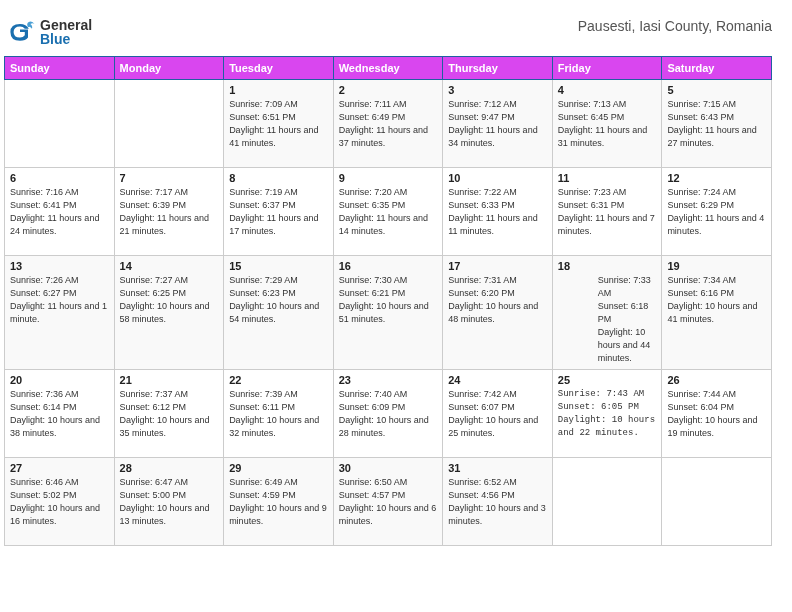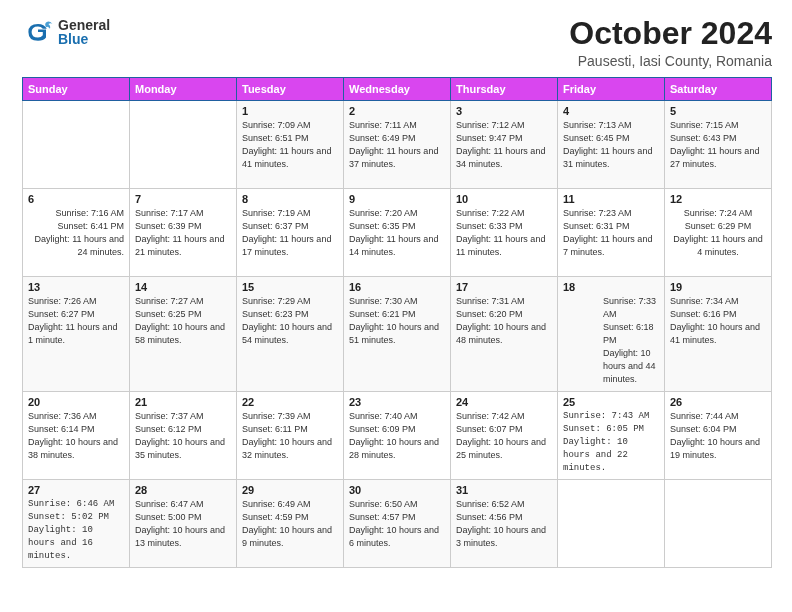--- a/index.html
+++ b/index.html
@@ -7,21 +7,21 @@
       font-family: Arial, Helvetica, sans-serif;
       background: #fff;
       width: 792px;
       min-height: 612px;
       padding: 0;
     }
     .page {
       width: 792px;
       min-height: 612px;
       background: #fff;
-      padding: 16px 20px 16px 22px;
+      padding: 16px 20px 16px 4px;
     }
     .header {
       display: flex;
       align-items: flex-start;
       justify-content: space-between;
       margin-bottom: 8px;
     }
     .logo {
       display: flex;
       align-items: center;
@@ -112,21 +112,20 @@
         <rect width="40" height="40" rx="4" fill="white"></rect>
         <path d="M8 20 Q8 10 20 10 Q28 10 31 16 L26 16 Q24 13 20 13 Q12 13 12 20 Q12 27 20 27 Q24 27 26 24 L26 20 L20 20 L20 17 L30 17 L30 27 Q27 31 20 31 Q8 31 8 20Z" fill="#1a6faf"></path>
         <path d="M30 8 Q35 5 38 10 Q36 8 33 10 Q36 12 35 16 Q32 12 30 14 Q28 10 30 8Z" fill="#4a9fd4"></path>
       </svg>
       <div class="logo-text">
         <span class="logo-general">General</span>
         <span class="logo-blue">Blue</span>
       </div>
     </div>
     <div class="title-block">
-      <div class="month-title">October 2024</div>
       <div class="location">Pausesti, Iasi County, Romania</div>
     </div>
   </div>
 
   <table class="calendar">
     <thead>
       <tr>
       <th>Sunday</th>
           <th>Monday</th>
           <th>Tuesday</th>
@@ -167,21 +166,21 @@
           <td>
             <div class="day-num">5</div>
             <div class="day-info" style="white-space: pre-line;">Sunrise: 7:15 AM
 Sunset: 6:43 PM
 Daylight: 11 hours and 27 minutes.</div>
           </td>
         </tr>
         <tr>
           <td>
             <div class="day-num">6</div>
-            <div class="day-info" style="white-space: pre-line; text-align: right;">Sunrise: 7:16 AM
+            <div class="day-info" style="white-space: pre-line;">Sunrise: 7:16 AM
 Sunset: 6:41 PM
 Daylight: 11 hours and 24 minutes.</div>
           </td>
           <td>
             <div class="day-num">7</div>
             <div class="day-info" style="white-space: pre-line;">Sunrise: 7:17 AM
 Sunset: 6:39 PM
 Daylight: 11 hours and 21 minutes.</div>
           </td>
           <td>
@@ -203,21 +202,21 @@
 Daylight: 11 hours and 11 minutes.</div>
           </td>
           <td>
             <div class="day-num">11</div>
             <div class="day-info" style="white-space: pre-line;">Sunrise: 7:23 AM
 Sunset: 6:31 PM
 Daylight: 11 hours and 7 minutes.</div>
           </td>
           <td>
             <div class="day-num">12</div>
-            <div class="day-info" style="white-space: pre-line; text-align: center;">Sunrise: 7:24 AM
+            <div class="day-info" style="white-space: pre-line;">Sunrise: 7:24 AM
 Sunset: 6:29 PM
 Daylight: 11 hours and 4 minutes.</div>
           </td>
         </tr>
         <tr>
           <td>
             <div class="day-num">13</div>
             <div class="day-info" style="white-space: pre-line;">Sunrise: 7:26 AM
 Sunset: 6:27 PM
 Daylight: 11 hours and 1 minute.</div>
@@ -299,21 +298,21 @@
           <td>
             <div class="day-num">26</div>
             <div class="day-info" style="white-space: pre-line;">Sunrise: 7:44 AM
 Sunset: 6:04 PM
 Daylight: 10 hours and 19 minutes.</div>
           </td>
         </tr>
         <tr>
           <td>
             <div class="day-num">27</div>
-            <div class="day-info" style="white-space: pre-line; font-family: Liberation Mono, monospace;">Sunrise: 6:46 AM
+            <div class="day-info" style="white-space: pre-line;">Sunrise: 6:46 AM
 Sunset: 5:02 PM
 Daylight: 10 hours and 16 minutes.</div>
           </td>
           <td>
             <div class="day-num">28</div>
             <div class="day-info" style="white-space: pre-line;">Sunrise: 6:47 AM
 Sunset: 5:00 PM
 Daylight: 10 hours and 13 minutes.</div>
           </td>
           <td>

